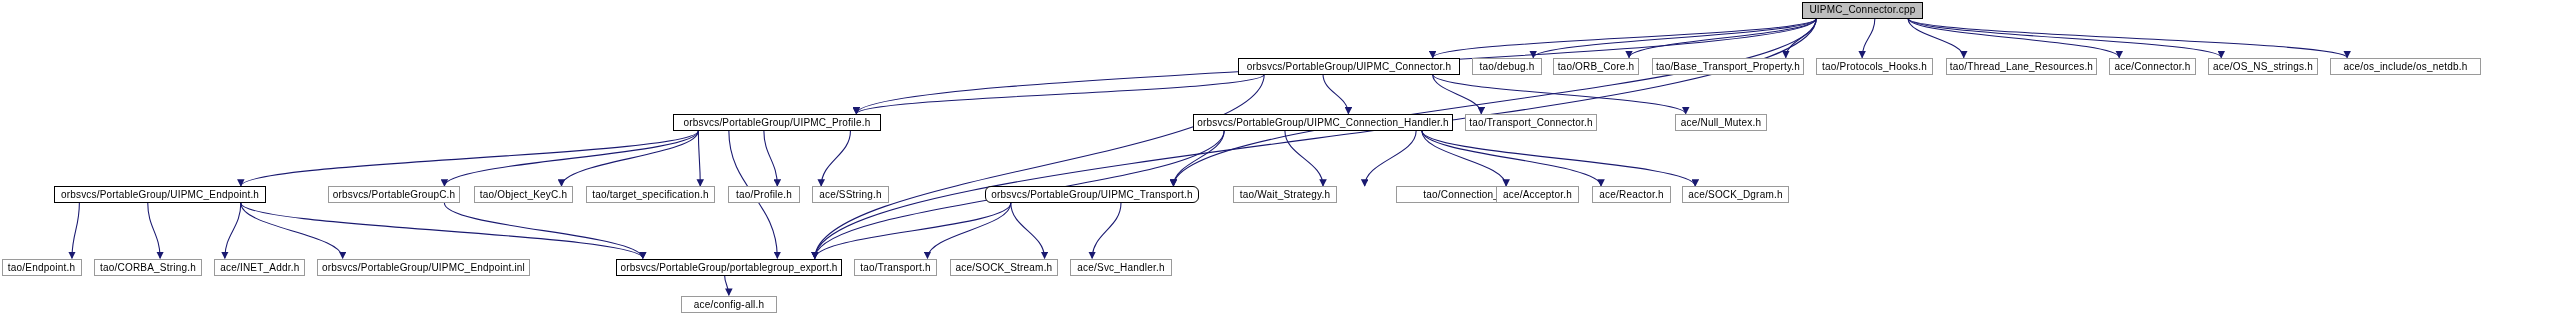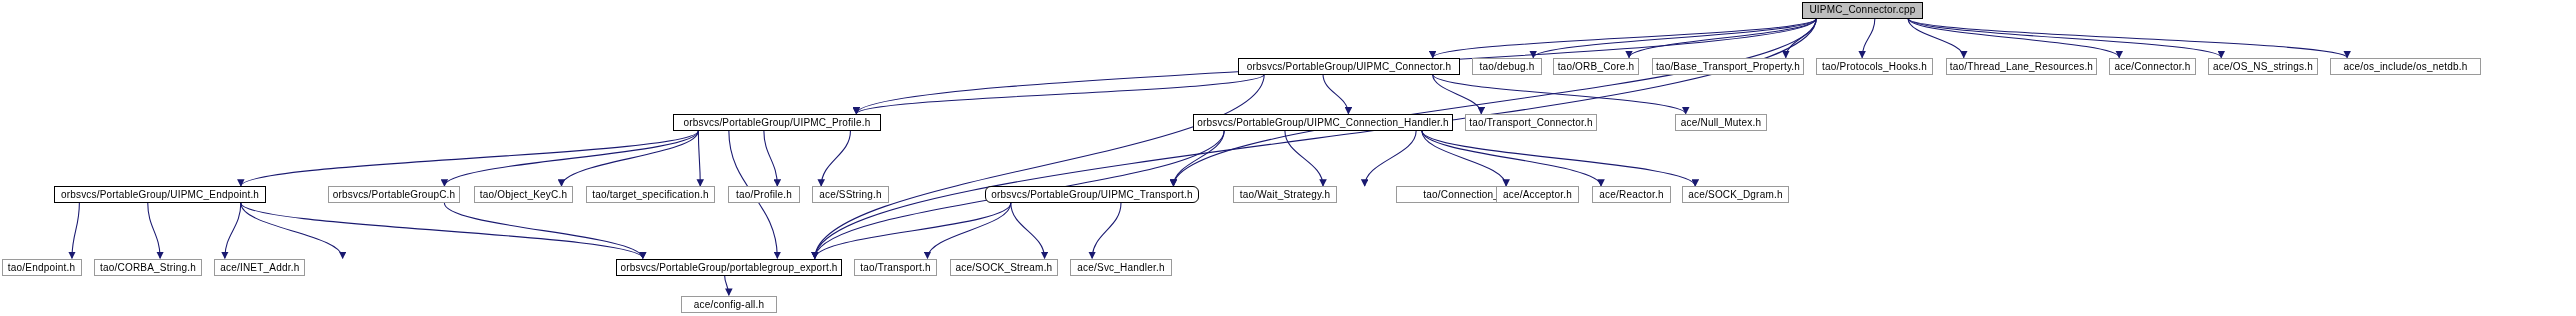--- a/index.html
+++ b/index.html
@@ -186,20 +186,23 @@
     </div>
     <div class="node" style="left: 1.5px; top: 259px; width: 80px;">
       <span class="node-label">tao/Endpoint.h</span>
     </div>
     <div class="node" style="left: 94px; top: 259px; width: 108px;">
       <span class="node-label">tao/CORBA_String.h</span>
     </div>
     <div class="node" style="left: 214px; top: 259px; width: 91px; justify-content: flex-end;">
       <span class="node-label">ace/INET_Addr.h</span>
     </div>
+    <div class="node" style="left: 317px; top: 259px; width: 213px;">
+      <span class="node-label">orbsvcs/PortableGroup/UIPMC_Endpoint.inl</span>
+    </div>
     <div class="node bold" style="left: 616px; top: 259px; width: 226px;">
       <span class="node-label">orbsvcs/PortableGroup/portablegroup_export.h</span>
     </div>
     <div class="node" style="left: 854px; top: 259px; width: 83px;">
       <span class="node-label">tao/Transport.h</span>
     </div>
     <div class="node" style="left: 950px; top: 259px; width: 108px;">
       <span class="node-label">ace/SOCK_Stream.h</span>
     </div>
     <div class="node" style="left: 1070px; top: 259px; width: 102px;">

